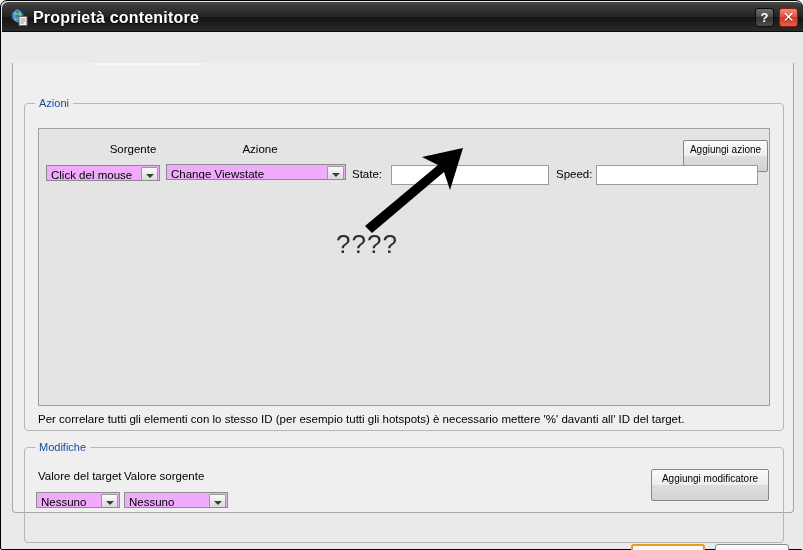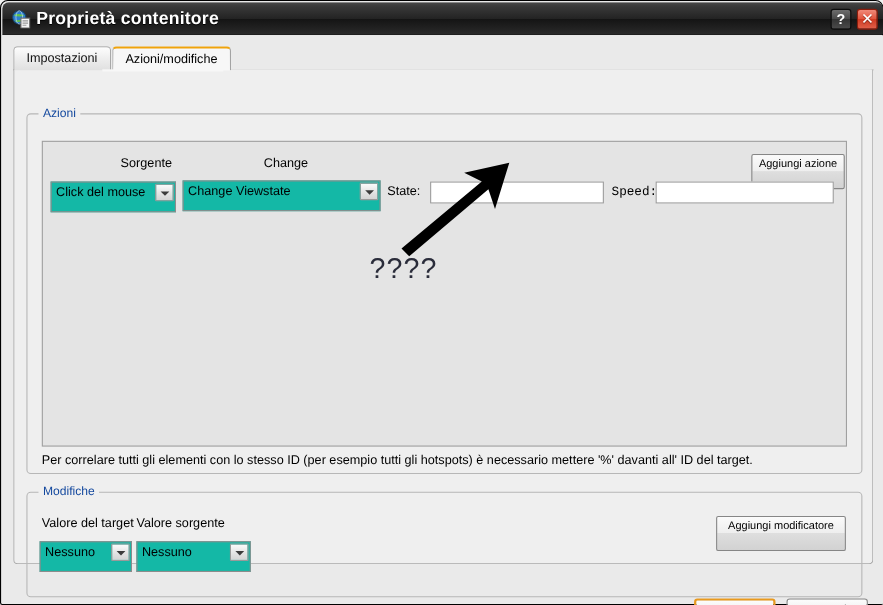--- a/index.html
+++ b/index.html
@@ -121,22 +121,22 @@
     position:absolute;left:76px;top:111px;width:110px;
     text-align:center;font-size:11.5px;color:#000;
   }
   #lbl-azione{
     position:absolute;left:198px;top:111px;width:120px;
     text-align:center;font-size:11.5px;color:#000;
   }
 
   
   .combo{
-    position:absolute;box-sizing:border-box;height:28px;
-    background:#14b8a6;border:1px solid #8c8c8c;
+    position:absolute;box-sizing:border-box;height:16px;
+    background:#f0abfc;border:1px solid #8c8c8c;
     font-size:11.5px;color:#000;
     line-height:18px;padding-left:4px;
     white-space:nowrap;overflow:hidden;cursor:default;
   }
   .combo .arrowbox{
     position:absolute;right:1px;top:1px;width:17px;height:16px;
     box-sizing:border-box;
     background:linear-gradient(to bottom,#fbfbfb,#e6e6e6 50%,#d4d4d4);
     border:1px solid #9a9a9a;
     border-radius:1px;
@@ -162,21 +162,21 @@
     border-radius:2px;
     font-size:10px;color:#000;
     text-align:center;line-height:18px;
     cursor:default;white-space:nowrap;
   }
 
   #cmb-sorgente{left:44px;top:133px;width:114px;}
   #cmb-azione{left:164px;top:132px;width:180px;}
   #lbl-state{left:350px;top:136px;}
   #txt-state{left:389px;top:133px;width:158px;}
-  #lbl-speed{left:554px;top:136px;font-family:Liberation Mono, monospace;}
+  #lbl-speed{left:554px;top:136px;}
   #txt-speed{left:594px;top:133px;width:162px;}
   #btn-aggiungi-azione{right:35px;top:108px;width:85px;}
 
   #help-text{
     position:absolute;left:36px;top:381px;width:740px;
     font-size:11.5px;color:#000;white-space:nowrap;
   }
 
   
   #lbl-valore-target{left:36px;top:438px;}
@@ -235,34 +235,30 @@
     <div class="winbtn" id="btn-close">
         <span>✕</span>
       </div>
   </div>
 
   <div id="client">
 
     <div id="tab-underline"></div>
     <div id="tabpanel"></div>
 
-    <div id="tabstrip">
-      <div class="tab" style="left:0;">Impostazioni</div>
-      <div class="tab active" style="left:90px;">Azioni/modifiche</div>
-    </div>
     <div style="position:absolute;left:91px;top:31px;width:110px;height:2px;background:#f7f7f7;z-index:5;"></div>
 
     <div class="group" id="grp-azioni">
       <div class="group-title">Azioni</div>
     </div>
 
     <div id="actions-panel"></div>
 
     <div id="lbl-sorgente" class="field-label" style="position:absolute;">Sorgente</div>
-    <div id="lbl-azione" class="field-label" style="position:absolute;">Change</div>
+    <div id="lbl-azione" class="field-label" style="position:absolute;">Azione</div>
 
     <div class="pushbtn" id="btn-aggiungi-azione">Aggiungi azione</div>
 
     <div class="combo" id="cmb-sorgente">
       <span>Click del mouse</span>
       <span class="arrowbox"></span>
     </div>
 
     <div class="combo" id="cmb-azione">
       <span>Change Viewstate</span>

